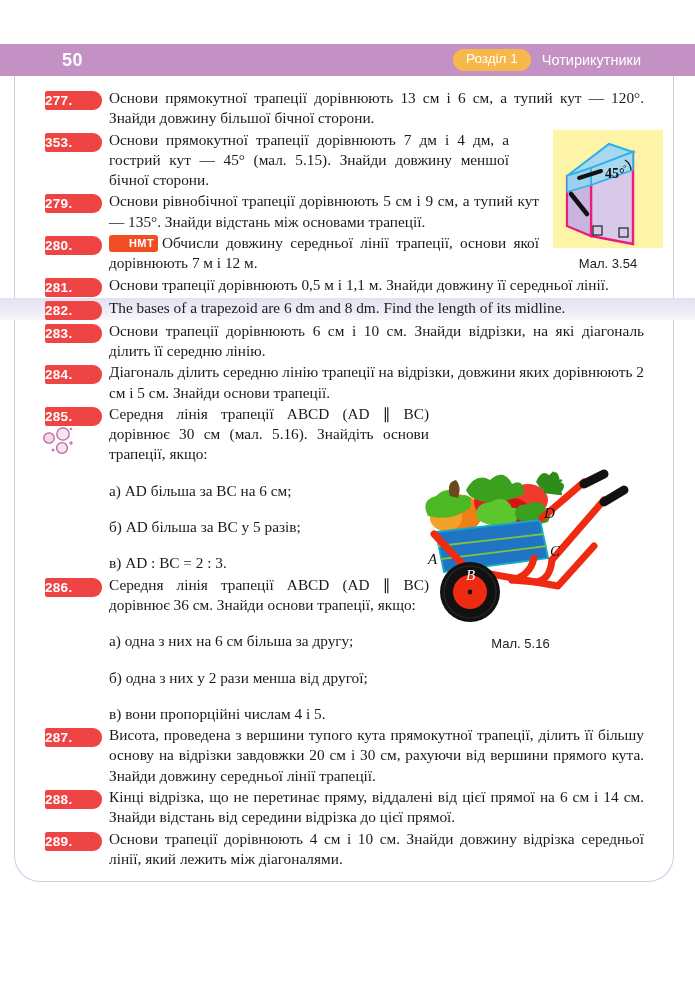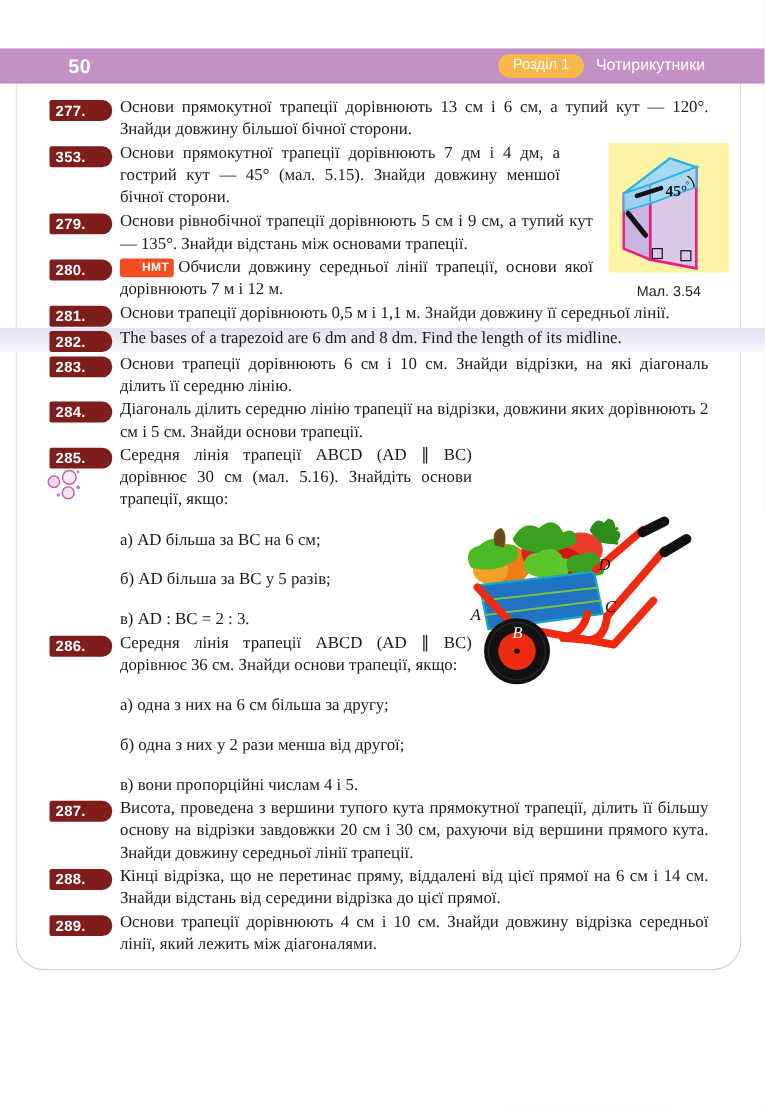--- a/index.html
+++ b/index.html
@@ -96,30 +96,30 @@
   }
   .ex-highlight {
     background: linear-gradient(to bottom, #e2e1f2 0%, #ecebf6 55%, #f7f7fb 100%);
   }
   .num-badge {
     flex: 0 0 auto;
     width: 57px;
     height: 19px;
     margin-left: 45px;
     margin-top: 3px;
-    background: #7f1d1d;
+    background: #ef4444;
     border-top-right-radius: 9px;
     border-bottom-right-radius: 9px;
     border-top-left-radius: 2px;
     border-bottom-left-radius: 2px;
     color: #ffffff;
     font-family: "Liberation Sans", sans-serif;
     font-size: 13.5px;
     font-weight: bold;
-    text-align: right;
+    text-align: left;
     padding-right: 24px;
     box-sizing: border-box;
     line-height: 19px;
     letter-spacing: 0.3px;
   }
   .ex-body {
     flex: 1 1 auto;
     margin-left: 7px;
     padding-right: 0px;
     font-size: 15.3px;
@@ -250,20 +250,21 @@
       <circle cx="62" cy="132" r="30" fill="#111"></circle>
       <circle cx="62" cy="132" r="17" fill="#ee2b10"></circle>
       <circle cx="62" cy="132" r="2.4" fill="#111"></circle>
       <circle cx="62" cy="132" r="26" fill="none" stroke="#2a2a2a" stroke-width="1.2"></circle>
 
       <text x="20" y="104" font-family="Liberation Serif, serif" font-style="italic" font-size="15" fill="#111">A</text>
       <text x="58" y="120" font-family="Liberation Serif, serif" font-style="italic" font-size="15" fill="#fff">B</text>
       <text x="142" y="96" font-family="Liberation Serif, serif" font-style="italic" font-size="15" fill="#111">C</text>
       <text x="136" y="58" font-family="Liberation Serif, serif" font-style="italic" font-size="15" fill="#111">D</text>
     </svg>
+    <div class="fig-caption">Мал. 5.16</div>
   </div>
 
   <div id="exercises">
 
     <div class="ex">
       <div class="num-badge">277.</div>
       <div class="ex-body w-full">Основи прямокутної трапеції дорівнюють 13 см і 6 см, а тупий кут — 120°. Знайди довжину більшої бічної сторони.</div>
     </div>
 
     <div class="ex">

